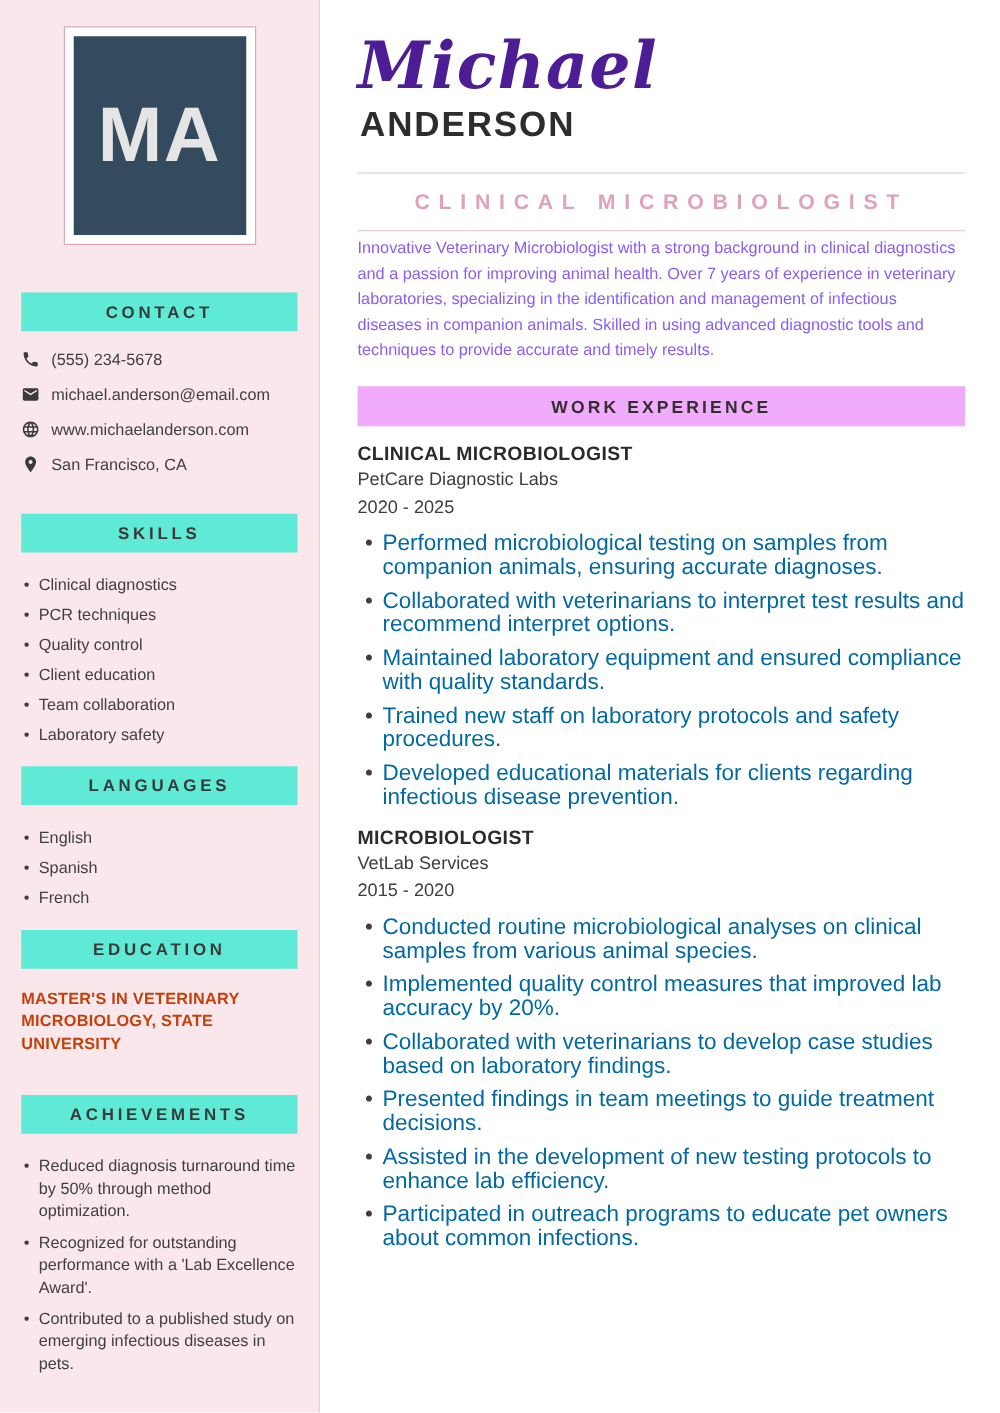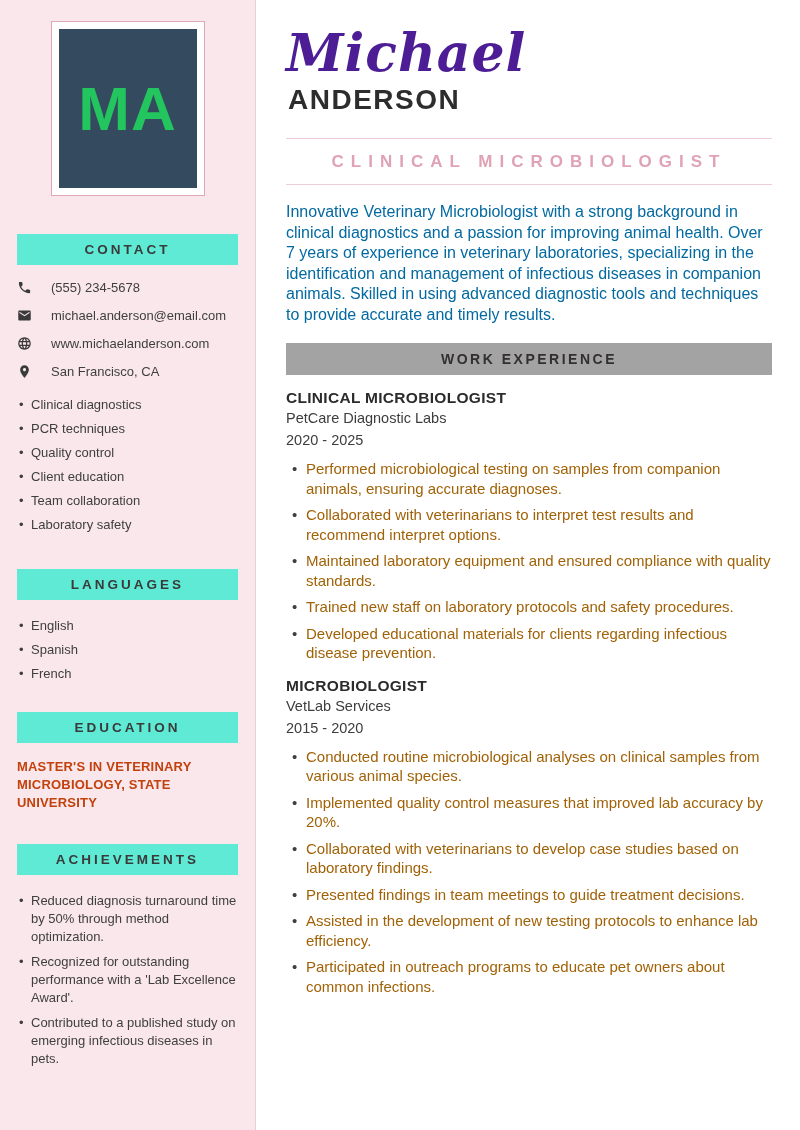--- a/index.html
+++ b/index.html
@@ -20,41 +20,41 @@
   .avatar-frame {
     width: 154px; height: 175px;
     margin: 21px auto 0 auto;
     background: #ffffff;
     border: 1px solid #dfa8b8;
     padding: 7px;
   }
   .avatar-inner {
     width: 100%; height: 100%;
     background: #344a5e;
-    color: #22c55e;
+    color: #e5e5e5;
     display: flex; align-items: center; justify-content: center;
     font-size: 62px; font-weight: 700; letter-spacing: 1px;
   }
   .side-band {
     margin: 0 17px;
     background: #5eead4;
     color: #3a3a3a;
     text-align: center;
     font-size: 13.5px; font-weight: 700; letter-spacing: 3px;
     padding: 8px 0;
   }
   .band-contact { margin-top: 38px; }
   .band-skills { margin-top: 32px; }
-  .band-languages { margin-top: 35px; }
-  .band-education { margin-top: 29px; }
+  .band-languages { margin-top: 16px; }
+  .band-education { margin-top: 17px; }
   .band-achievements { margin-top: 32px; }
 
   .contact-list { list-style: none; margin: 15px 0 0 17px; }
   .contact-list li {
-    display: flex; align-items: center; gap: 19px;
+    display: flex; align-items: center; gap: 9px;
     font-size: 13px; color: #3f3f3f;
     margin-bottom: 13px;
   }
   .cicon { width: 15px; height: 15px; flex: 0 0 15px; display: inline-flex; }
   .cicon svg { width: 15px; height: 15px; fill: #3a3a3a; }
 
   .dot-list { list-style: none; }
   .side-dots { margin: 17px 14px 0 19px; }
   .side-dots li {
     position: relative;
@@ -101,44 +101,44 @@
   }
   .rule-1 { margin-top: 22px; }
   .rule-2 { margin-top: 12px; }
   .role-title {
     margin-top: 13px;
     text-align: center;
     color: #dfa3b5;
     font-size: 17px; font-weight: 700; letter-spacing: 7px;
   }
   .summary {
-    margin-top: 17px;
-    font-size: 16px; line-height: 20.5px; color: #0369a1;
+    margin-top: 3px;
+    font-size: 13px; line-height: 20.5px; color: #8b5cf6;
   }
   .main-band {
     margin-top: 18px;
-    background: #a3a3a3;
+    background: #f0abfc;
     color: #332f31;
     text-align: center;
     font-size: 14px; font-weight: 700; letter-spacing: 2.5px;
     padding: 8px 0;
   }
   .job { margin-top: 14px; }
   .job-title {
     font-size: 15.5px; font-weight: 700; color: #2b2b2b;
     letter-spacing: 0.3px;
   }
   .job-company, .job-dates {
     font-size: 14.5px; color: #3d3d3d; line-height: 22px;
   }
   .main-dots { margin: 8px 0 0 6px; }
   .main-dots li {
     position: relative;
     padding-left: 14px;
-    font-size: 15px; color: #a16207;
+    font-size: 18px; color: #0369a1;
     line-height: 19.5px;
     margin-bottom: 7px;
   }
 </style>
 </head>
 <body>
 
 <div class="page">
 
   <aside class="sidebar">
@@ -177,20 +177,21 @@
       <li>
         <span class="cicon">
           <svg viewBox="0 0 24 24">
               <path d="M12 2C8.13 2 5 5.13 5 9c0 5.25 7 13 7 13s7-7.75 7-13c0-3.87-3.13-7-7-7zm0 9.5c-1.38 0-2.5-1.12-2.5-2.5s1.12-2.5 2.5-2.5 2.5 1.12 2.5 2.5-1.12 2.5-2.5 2.5z"></path>
             </svg>
         </span>
         <span>San Francisco, CA</span>
       </li>
     </ul>
 
+    <div class="side-band band-skills">SKILLS</div>
     <ul class="dot-list side-dots">
 
     <li>Clinical diagnostics</li>
         <li>PCR techniques</li>
         <li>Quality control</li>
         <li>Client education</li>
         <li>Team collaboration</li>
         <li>Laboratory safety</li>
       </ul>
 

